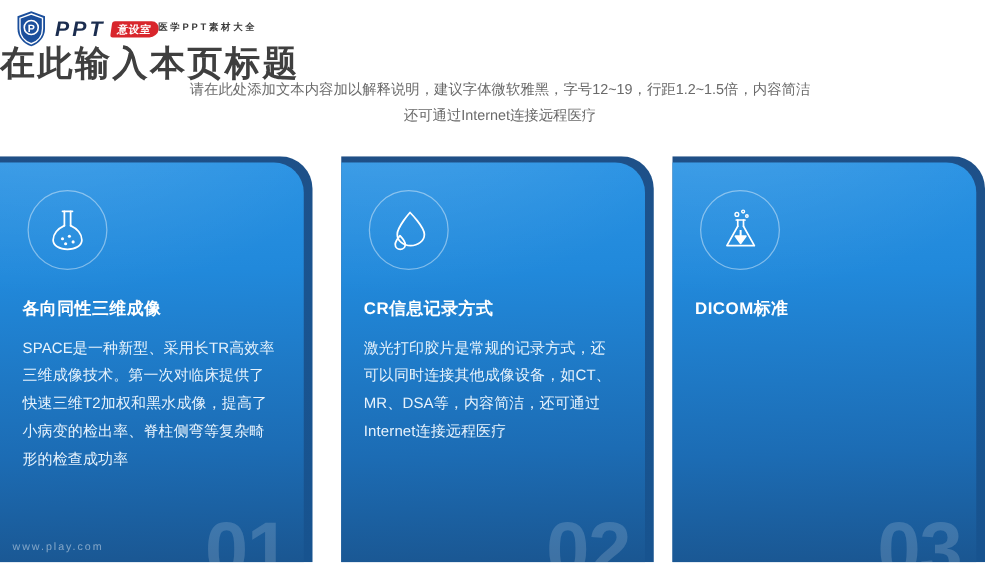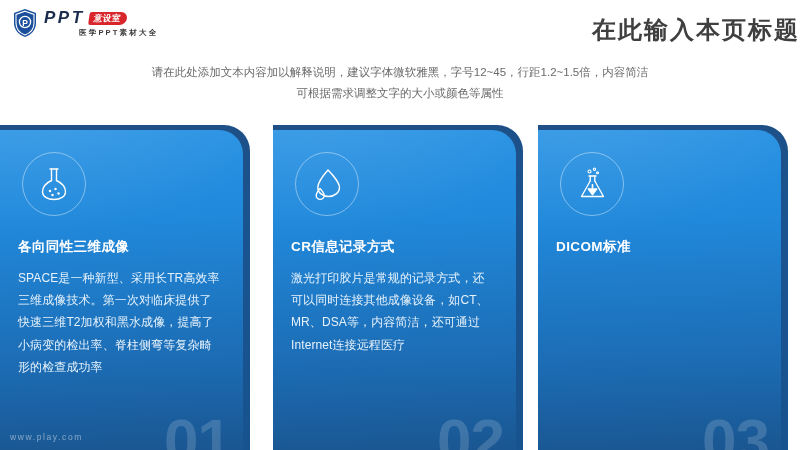--- a/index.html
+++ b/index.html
@@ -6,40 +6,40 @@
   body{
     width:800px;height:450px;overflow:hidden;background:#ffffff;
     font-family:"Liberation Sans","DejaVu Sans",sans-serif;
     -webkit-font-smoothing:antialiased;
   }
   .slide{position:relative;width:800px;height:450px;overflow:hidden;background:#fff;}
 
   
   .logo{position:absolute;left:12px;top:8px;display:flex;align-items:center;gap:6px;}
   .logo-shield{width:26px;height:30px;flex:none;}
-  .logo-text{display:flex;flex-direction:column;justify-content:center;line-height:1;}
+  .logo-text{display:flex;flex-direction:row;justify-content:center;line-height:1;}
   .logo-row1{display:flex;align-items:center;gap:4px;}
   .logo-ppt{
     font-size:17px;font-weight:bold;color:#1b2d4f;letter-spacing:2.5px;
     font-style:italic;font-family:"Liberation Sans",sans-serif;
   }
   .logo-badge{
     background:#d8262c;color:#fff;font-size:8.5px;font-weight:bold;
     padding:2px 6px 2px 5px;border-radius:3px 9px 9px 3px;letter-spacing:.5px;
     transform:skewX(-8deg);white-space:nowrap;
   }
   .logo-sub{
     margin-top:3px;font-size:7.5px;color:#3a3a3a;letter-spacing:2.2px;
-    font-weight:bold;white-space:nowrap;margin-left:35px;
+    font-weight:bold;white-space:nowrap;
   }
 
   
   .title{
-    position:absolute;left:0;right:0;top:14px;text-align:right;
-    font-size:24px;font-weight:bold;color:#3f3f3f;letter-spacing:2px;
+    position:absolute;left:0;right:0;top:32px;text-align:left;
+    font-size:28px;font-weight:bold;color:#3f3f3f;letter-spacing:2px;
   }
   .subtitle{
     position:absolute;left:50%;transform:translateX(-50%);top:62px;width:640px;
     text-align:center;font-size:11.5px;color:#6a6a6a;line-height:1.85;
   }
   .subtitle div{white-space:nowrap;}
 
   
   .deck{position:absolute;left:0;top:125px;width:800px;height:325px;}
 
@@ -125,22 +125,22 @@
         <span class="logo-ppt">PPT</span>
         <span class="logo-badge">意设室</span>
       </span>
       <span class="logo-sub">医学PPT素材大全</span>
     </span>
   </div>
 
   <div class="title">在此输入本页标题</div>
 
   <div class="subtitle">
-    <div>请在此处添加文本内容加以解释说明，建议字体微软雅黑，字号12~45，行距1.2~1.5倍，内容简洁</div>
-    <div>可根据需求调整文字的大小或颜色等属性</div>
+    <div>请在此处添加文本内容加以解释说明，建议字体微软雅黑，字号12~19，行距1.2~1.5倍，内容简洁</div>
+    <div>还可通过Internet连接远程医疗</div>
   </div>
 
   <div class="deck">
 
     <div class="card">
       <div class="card-back"></div>
       <div class="card-face">
         <div class="card-inner">
           <div class="icon-ring">
             <svg width="34" height="38" viewBox="0 0 34 38">

